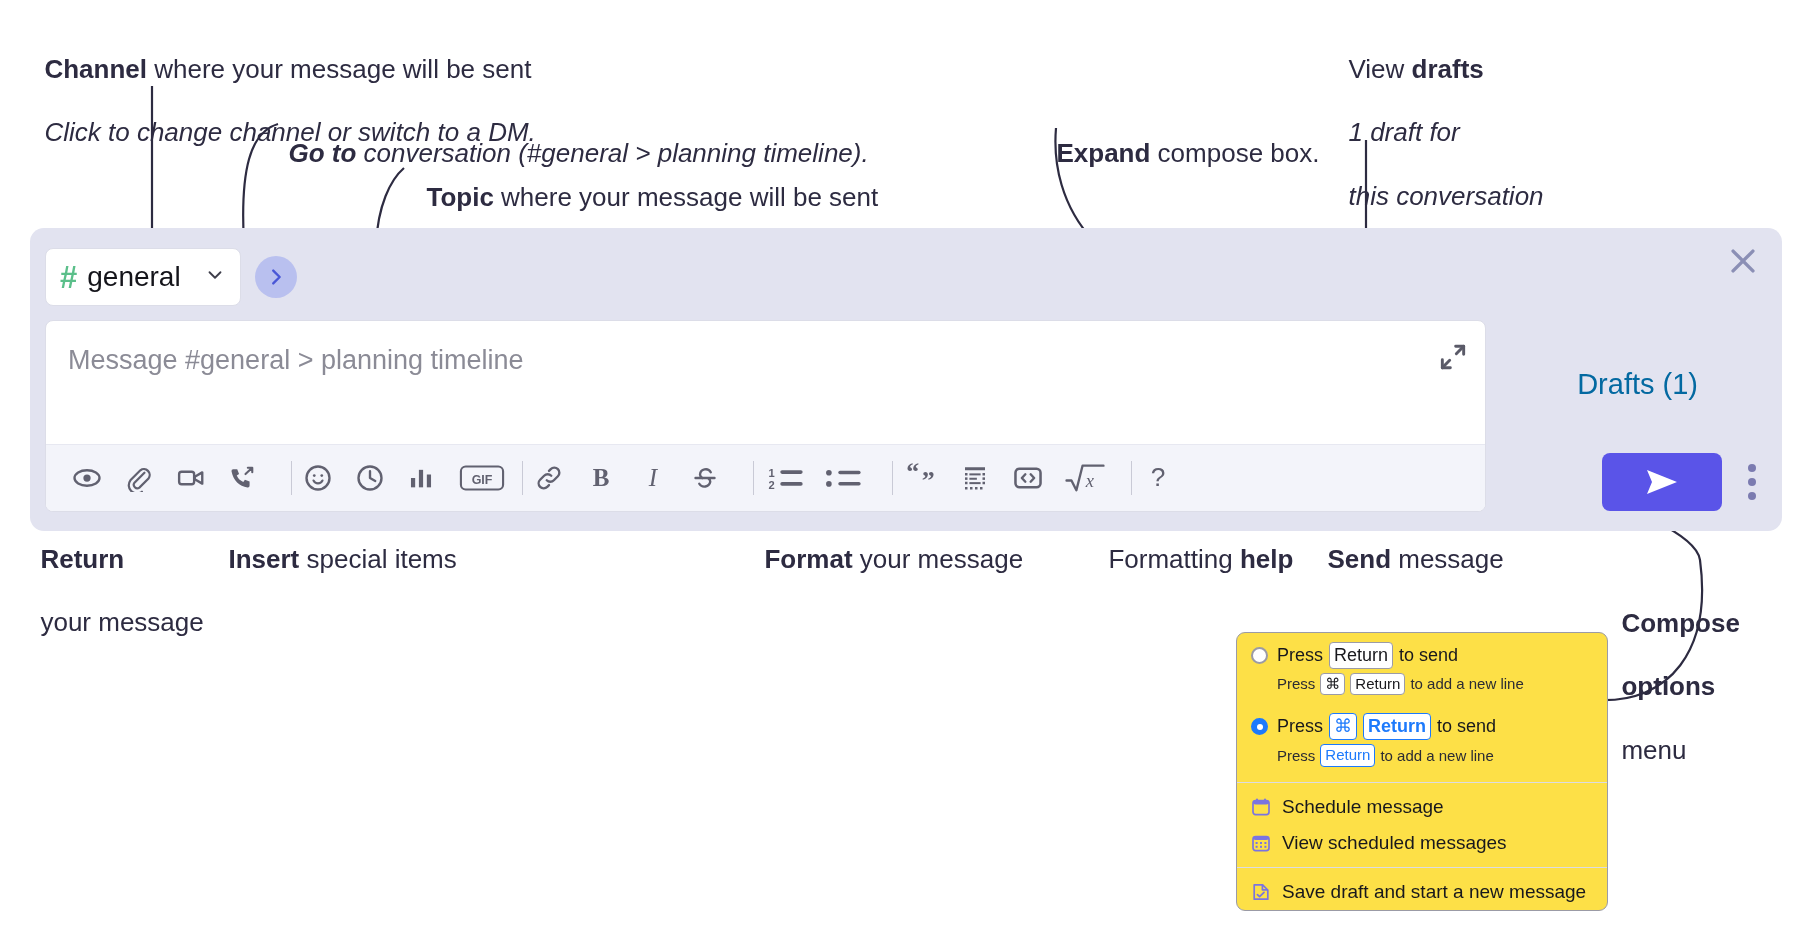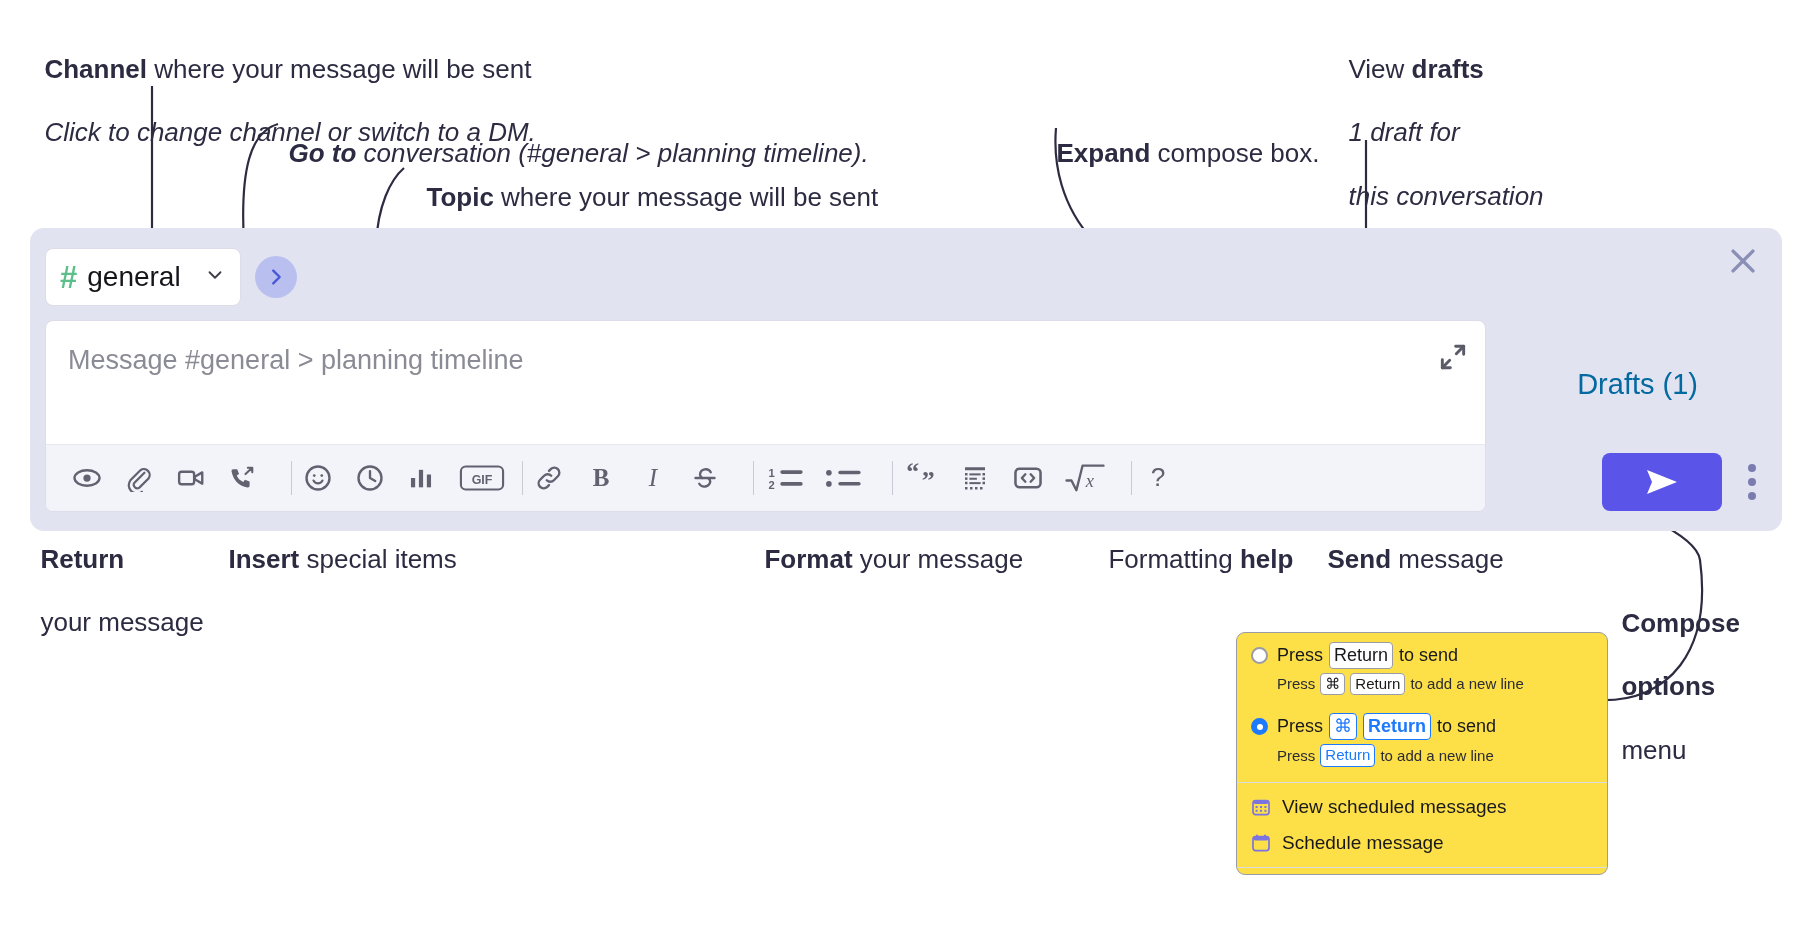--- a/index.html
+++ b/index.html
@@ -460,38 +460,46 @@
     <span>Press</span>
     <span class="key blue">Return</span>
     <span>to add a new line</span>
   </div>
 
   <div class="msep"></div>
 
   <div class="mrow">
     <svg width="20" height="20" viewBox="0 0 20 20">
       <rect x="2" y="3.6" width="16" height="14" rx="2.6" fill="none" stroke="#7b74e0" stroke-width="1.7"></rect>
+      <rect x="2" y="3.6" width="16" height="4" rx="2.6" fill="#7b74e0"></rect>
+      <rect x="5" y="1.6" width="2" height="4" rx="1" fill="#7b74e0"></rect>
+      <rect x="13" y="1.6" width="2" height="4" rx="1" fill="#7b74e0"></rect>
+    </svg>
+    <span>Schedule message</span>
+  </div>
+
+  <div class="mrow">
+    <svg width="20" height="20" viewBox="0 0 20 20">
+      <rect x="2" y="3.6" width="16" height="14" rx="2.6" fill="none" stroke="#7b74e0" stroke-width="1.7"></rect>
       <rect x="2" y="3.6" width="16" height="3.4" rx="2.6" fill="#7b74e0"></rect>
       <g fill="#7b74e0">
         <rect x="4.6" y="9" width="2" height="2"></rect>
           <rect x="9" y="9" width="2" height="2"></rect>
           <rect x="13.4" y="9" width="2" height="2"></rect>
         <rect x="4.6" y="12.8" width="2" height="2"></rect>
           <rect x="9" y="12.8" width="2" height="2"></rect>
           <rect x="13.4" y="12.8" width="2" height="2"></rect>
       </g>
     </svg>
     <span>View scheduled messages</span>
   </div>
 
+  <div class="msep"></div>
+
   <div class="mrow">
     <svg width="20" height="20" viewBox="0 0 20 20">
-      <rect x="2" y="3.6" width="16" height="14" rx="2.6" fill="none" stroke="#7b74e0" stroke-width="1.7"></rect>
-      <rect x="2" y="3.6" width="16" height="4" rx="2.6" fill="#7b74e0"></rect>
-      <rect x="5" y="1.6" width="2" height="4" rx="1" fill="#7b74e0"></rect>
-      <rect x="13" y="1.6" width="2" height="4" rx="1" fill="#7b74e0"></rect>
+      <path d="M3.2 2.8 h8.4 L16.8 8 v9.2 H3.2 Z" fill="none" stroke="#7b74e0" stroke-width="1.7" stroke-linejoin="round"></path>
+      <path d="M11.4 2.8 v5 h5" fill="none" stroke="#7b74e0" stroke-width="1.7" stroke-linejoin="round"></path>
+      <path d="M6.4 12.6 L8.6 14.7 L13 10.4" fill="none" stroke="#7b74e0" stroke-width="1.7" stroke-linecap="round" stroke-linejoin="round"></path>
     </svg>
-    <span>Schedule message</span>
-  </div>
-
-  <div class="msep"></div>
-
+    <span>Save draft and start a new message</span>
+  </div>
 </div>
 
 </body></html>

